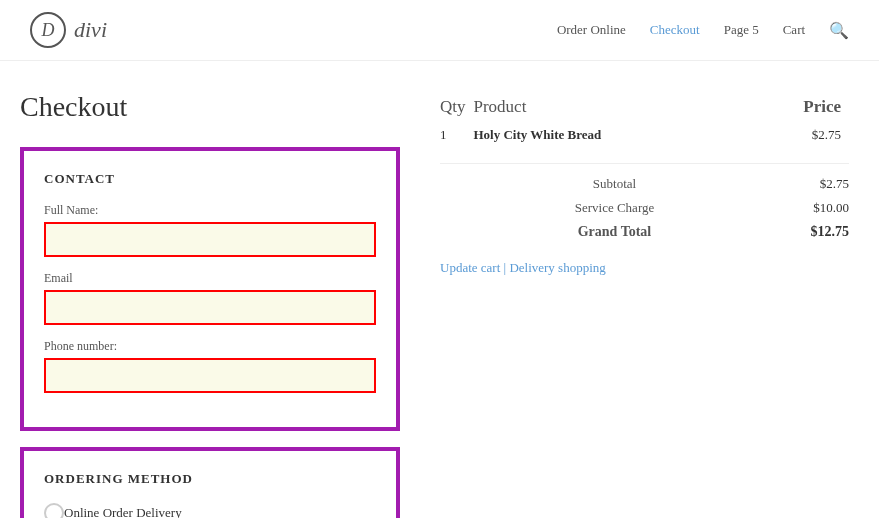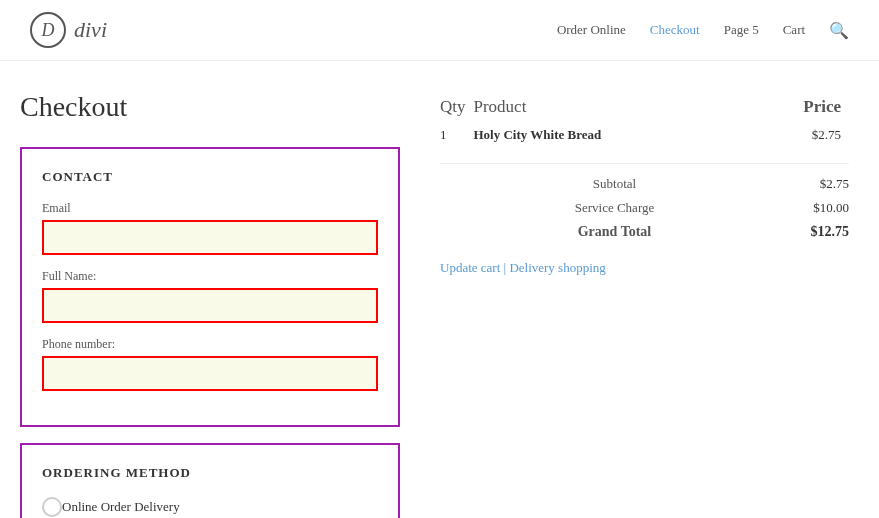--- a/index.html
+++ b/index.html
@@ -68,21 +68,21 @@
       font-size: 28px;
       font-weight: 300;
       color: #333;
       margin-bottom: 24px;
     }
     
     .left-col {
       flex: 0 0 380px;
     }
     .section-box {
-      border: 2px solid #a21caf;
+      border: 4px solid #a21caf;
       padding: 20px;
       margin-bottom: 16px;
     }
     .section-title {
       font-size: 13px;
       font-weight: bold;
       color: #333;
       letter-spacing: 1px;
       margin-bottom: 16px;
       text-transform: uppercase;
@@ -224,26 +224,26 @@
 
 <div class="main-content">
 
   <div class="left-col">
     <h1 class="page-title">Checkout</h1>
 
     <div class="section-box">
       <div class="section-title">CONTACT</div>
 
       <div class="form-group">
-        <label class="form-label">Email</label>
+        <label class="form-label">Full Name:</label>
         <input type="text" class="form-input input-error" style="">
       </div>
 
       <div class="form-group">
-        <label class="form-label">Full Name:</label>
+        <label class="form-label">Email</label>
         <input type="text" class="form-input input-error" style="">
       </div>
 
       <div class="form-group">
         <label class="form-label">Phone number:</label>
         <input type="text" class="form-input input-error" style="">
       </div>
     </div>
 
     <div class="section-box">

